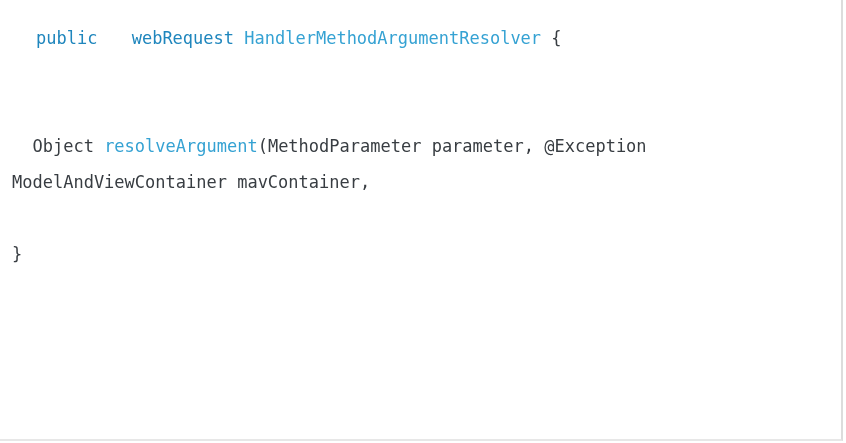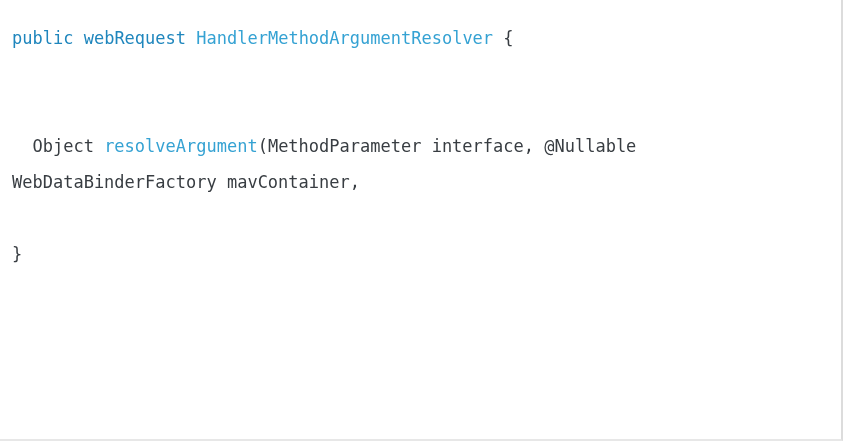--- a/index.html
+++ b/index.html
@@ -27,28 +27,28 @@
     padding:20px 12px 0 12px;
     font-size:17px;
     line-height:36px;
     color:var(--plain);
   }
   .code-line{
     height:36px;
     white-space:pre;
     font-family:inherit;
   }
-  .tok-keyword{color:var(--kw);}
+  .tok-keyword{color:var(--kw);margin-left:24px;}
   .tok-name{color:var(--name);}
   .tok-plain{color:var(--plain);}
 </style>
 </head>
 <body>
 
 <div class="code-panel">
     <div class="code-line"><span class="tok-keyword">public</span><span class="tok-plain"> </span><span class="tok-keyword">webRequest</span><span class="tok-plain"> </span><span class="tok-name">HandlerMethodArgumentResolver</span><span class="tok-plain"> {</span></div>
     <div class="code-line">&nbsp;</div>
     <div class="code-line">&nbsp;</div>
-    <div class="code-line"><span class="tok-plain">  Object </span><span class="tok-name">resolveArgument</span><span class="tok-plain">(MethodParameter interface, @Nullable</span></div>
-    <div class="code-line"><span class="tok-plain">WebDataBinderFactory mavContainer,</span></div>
+    <div class="code-line"><span class="tok-plain">  Object </span><span class="tok-name">resolveArgument</span><span class="tok-plain">(MethodParameter parameter, @Exception</span></div>
+    <div class="code-line"><span class="tok-plain">ModelAndViewContainer mavContainer,</span></div>
     <div class="code-line">&nbsp;</div>
     <div class="code-line"><span class="tok-plain">}</span></div>
   </div>
 
 </body></html>

